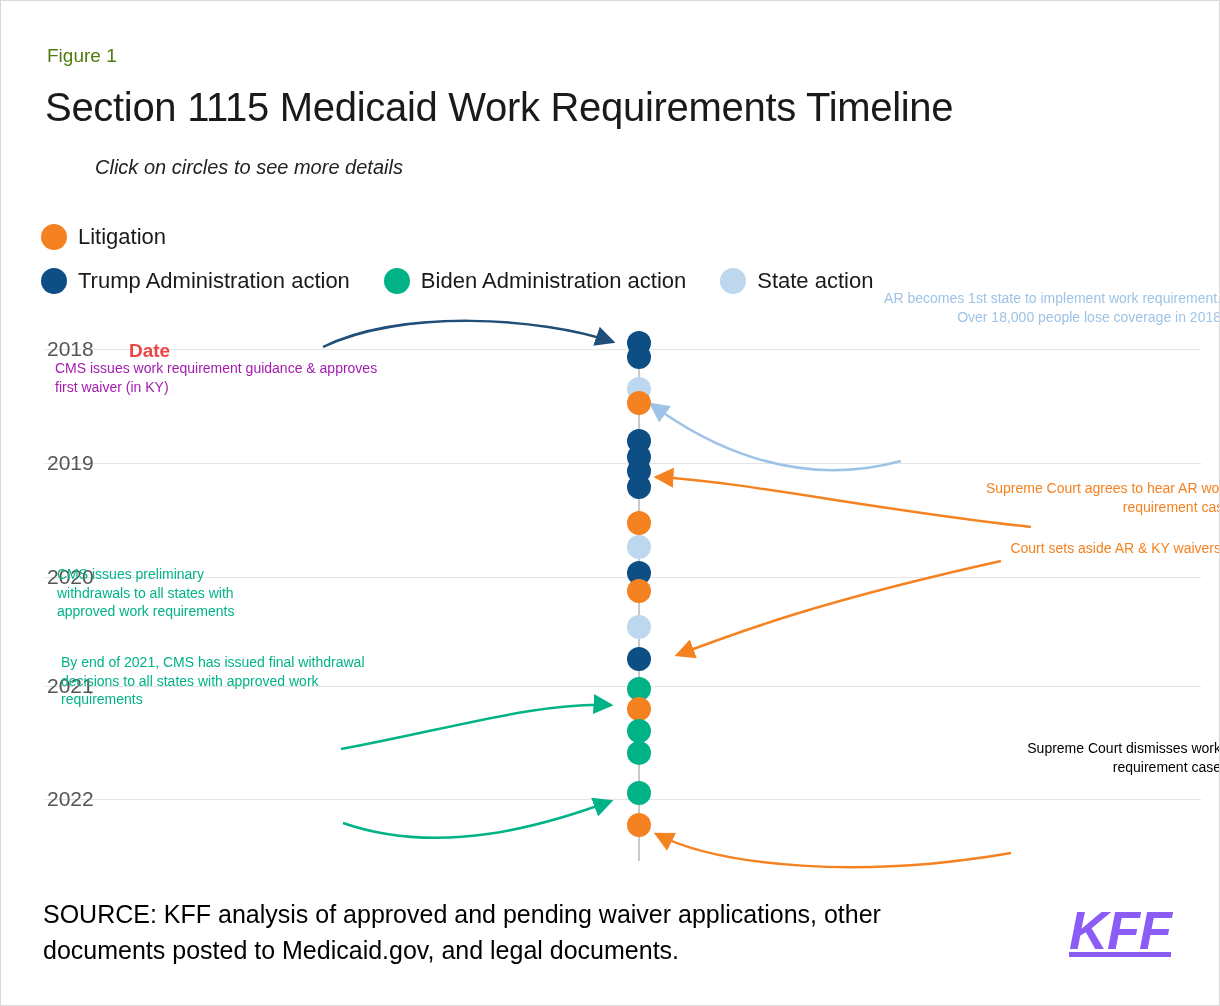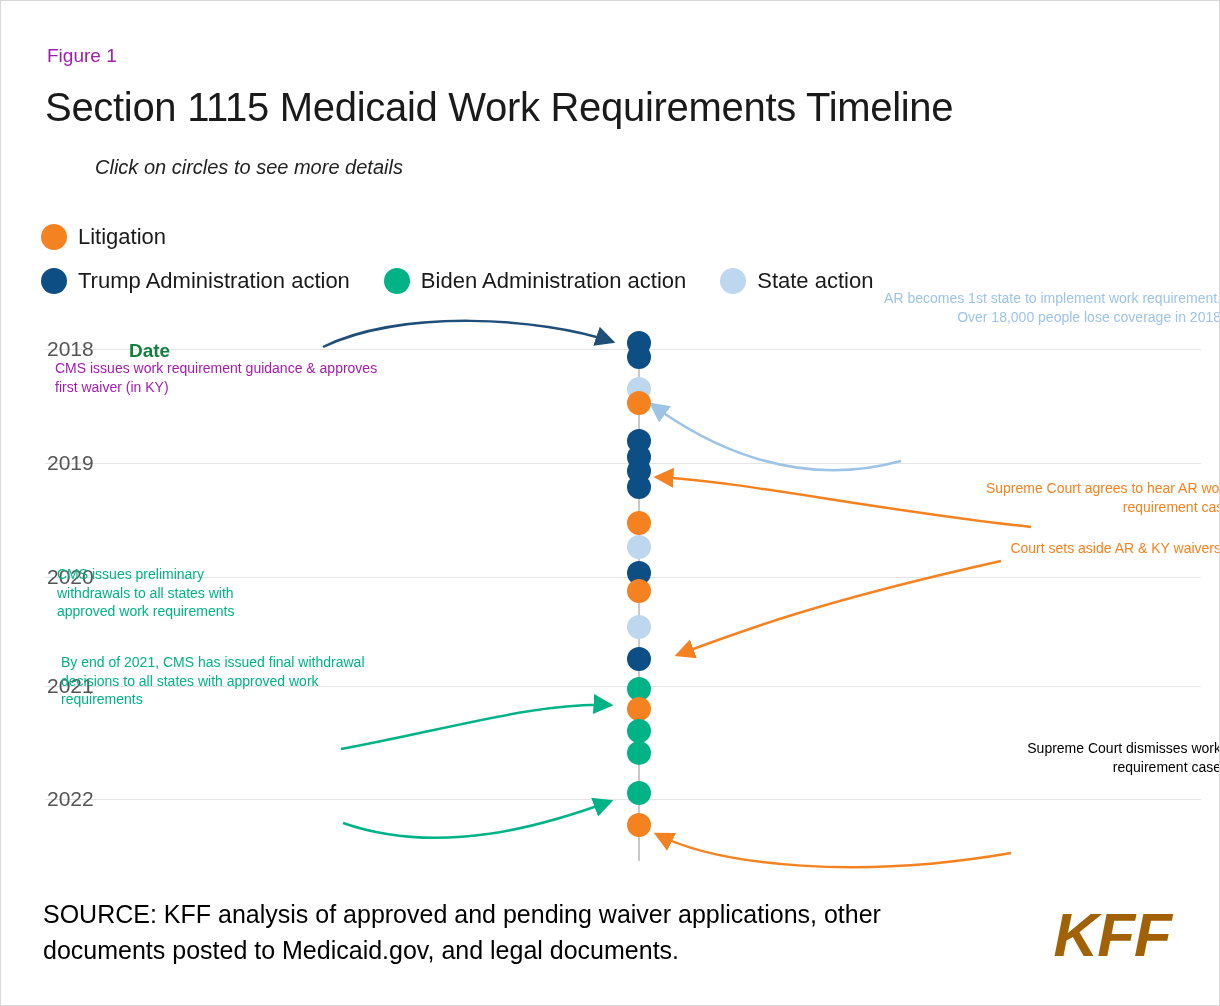--- a/index.html
+++ b/index.html
@@ -17,21 +17,21 @@
     box-sizing: border-box;
     border: 1px solid #d9d9d9;
     background: #ffffff;
     overflow: hidden;
   }
   .fig-label {
     position: absolute;
     left: 46px;
     top: 44px;
     font-size: 19px;
-    color: #a21caf;
+    color: #4d7c0f;
   }
   .fig-title {
     position: absolute;
     left: 44px;
     top: 84px;
     font-size: 40px;
     color: #1a1a1a;
     letter-spacing: -0.3px;
   }
   .fig-subtitle {
@@ -95,21 +95,21 @@
     font-size: 21px;
     color: #555555;
     transform: translateY(-50%);
   }
   .axis-title {
     position: absolute;
     left: 128px;
     top: 39px;
     font-size: 19px;
     font-weight: bold;
-    color: #15803d;
+    color: #ef4444;
   }
   .timeline-spine {
     position: absolute;
     left: 637px;
     top: 30px;
     width: 2px;
     height: 530px;
     background: #c9c9c9;
   }
   .node {
@@ -146,25 +146,26 @@
     top: 895px;
     width: 960px;
     font-size: 25px;
     line-height: 1.45;
     color: #000000;
   }
   .kff-logo {
     position: absolute;
     right: 48px;
     top: 898px;
-    font-size: 62px;
+    font-size: 54px;
     font-weight: bold;
     font-style: italic;
-    color: #a16207;
+    color: #8b5cf6;
     letter-spacing: -1px;
+    text-decoration: underline;
   }
 </style>
 </head>
 <body>
 
 <div class="figure-frame">
 
   <div class="fig-label">Figure 1</div>
   <div class="fig-title">Section 1115 Medicaid Work Requirements Timeline</div>
   <div class="fig-subtitle">Click on circles to see more details</div>

